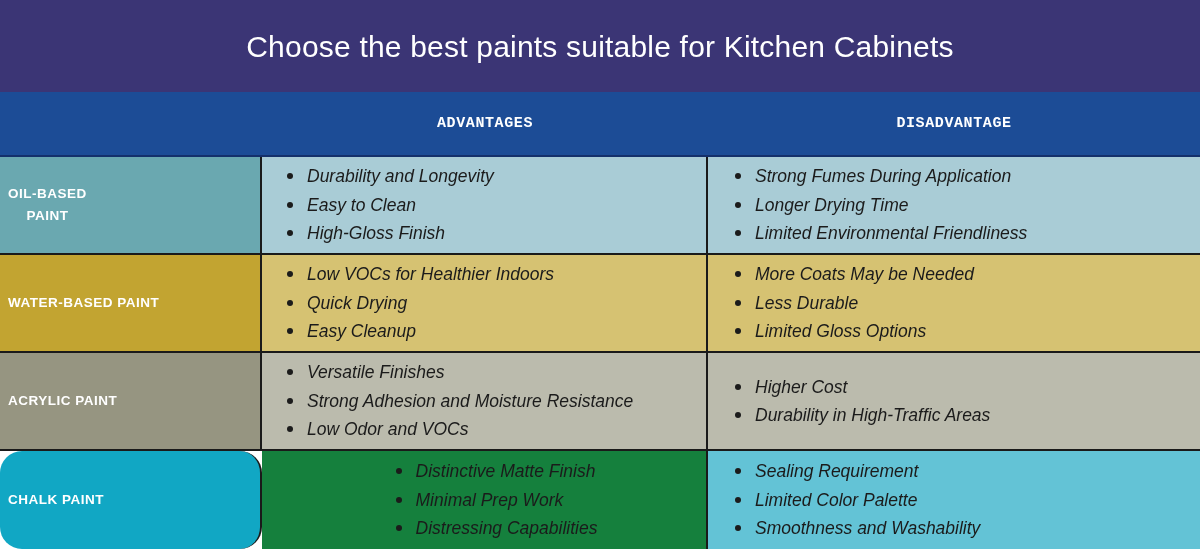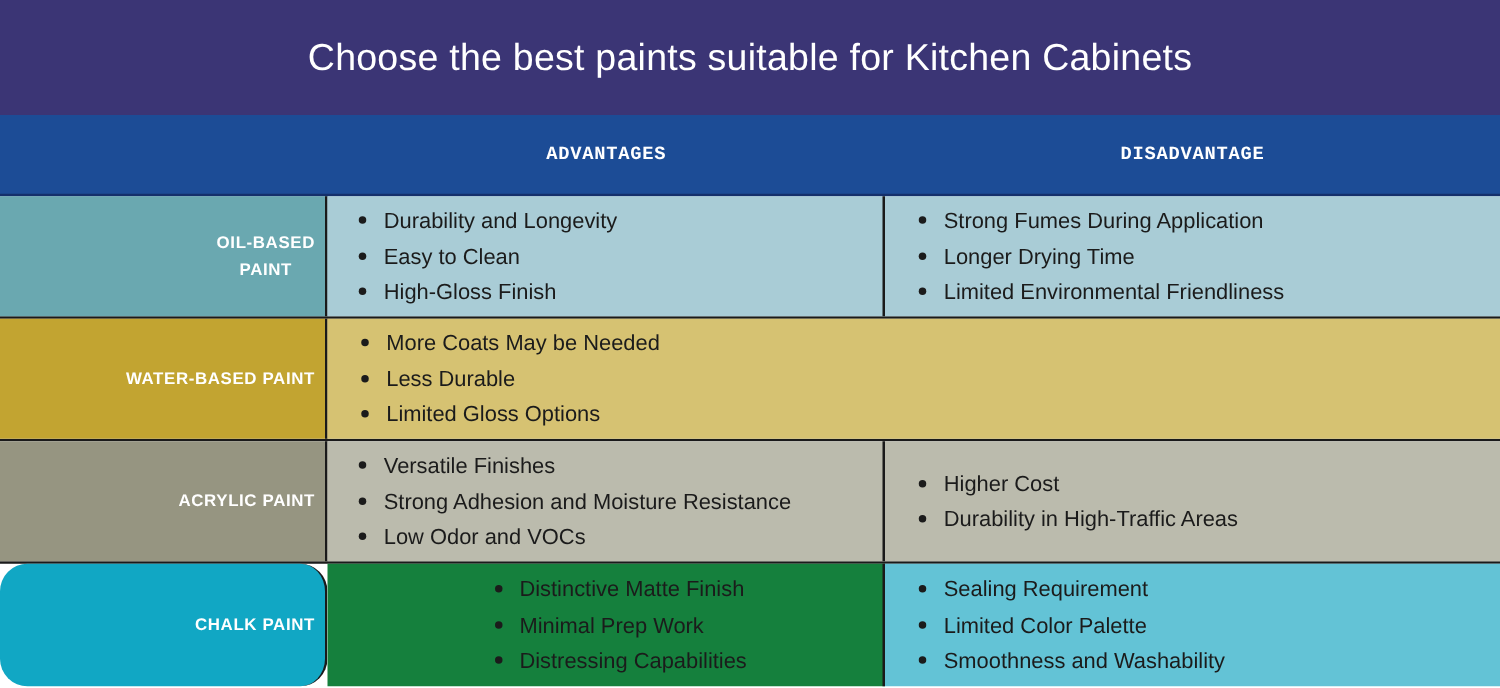--- a/index.html
+++ b/index.html
@@ -74,21 +74,21 @@
   .row:last-child { border-bottom: none; }
 
   .cell {
     box-sizing: border-box;
     height: 100%;
     display: flex;
     align-items: center;
   }
   .cell-label {
     width: 262px;
-    justify-content: flex-end;
+    justify-content: flex-start;
     text-align: center;
     border-right: 2px solid #1a1a1a;
     padding: 0 8px;
   }
   .label-text {
     color: #ffffff;
     font-size: 13.5px;
     font-weight: bold;
     letter-spacing: 0.5px;
     line-height: 1.6;
@@ -101,20 +101,21 @@
   }
   .cell-dis {
     flex: 1;
     padding-left: 20px;
   }
 
   ul.bullets {
     margin: 0;
     padding: 0;
     list-style: none;
+    font-style: italic;
   }
   ul.bullets li {
     position: relative;
     padding-left: 27px;
     font-size: 17.5px;
     color: #1b1b1b;
     line-height: 1.62;
     white-space: nowrap;
   }
   ul.bullets li::before {
@@ -169,20 +170,27 @@
             <li>Strong Fumes During Application</li>
             <li>Longer Drying Time</li>
             <li>Limited Environmental Friendliness</li>
           </ul>
         </div>
       </div>
       <div class="row" style="border-bottom-color: rgb(26, 26, 26);">
         <div class="cell cell-label" style="background: rgb(194, 164, 49); border-right-color: rgb(26, 26, 26);">
           <span class="label-text">WATER-BASED PAINT</span>
         </div>
+        <div class="cell cell-adv" style="background: rgb(214, 194, 114); border-right-color: rgb(26, 26, 26);">
+          <ul class="bullets">
+            <li>Low VOCs for Healthier Indoors</li>
+            <li>Quick Drying</li>
+            <li>Easy Cleanup</li>
+          </ul>
+        </div>
         <div class="cell cell-dis" style="background: rgb(214, 194, 114);">
           <ul class="bullets">
             <li>More Coats May be Needed</li>
             <li>Less Durable</li>
             <li>Limited Gloss Options</li>
           </ul>
         </div>
       </div>
       <div class="row" style="border-bottom-color: rgb(26, 26, 26);">
         <div class="cell cell-label" style="background: rgb(150, 149, 129); border-right-color: rgb(26, 26, 26);">

